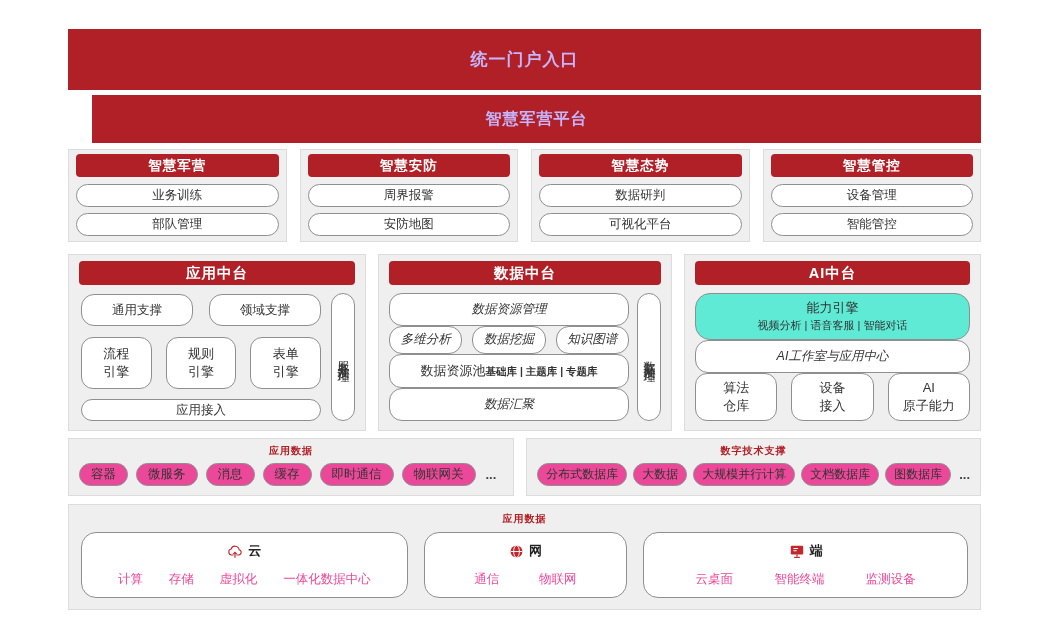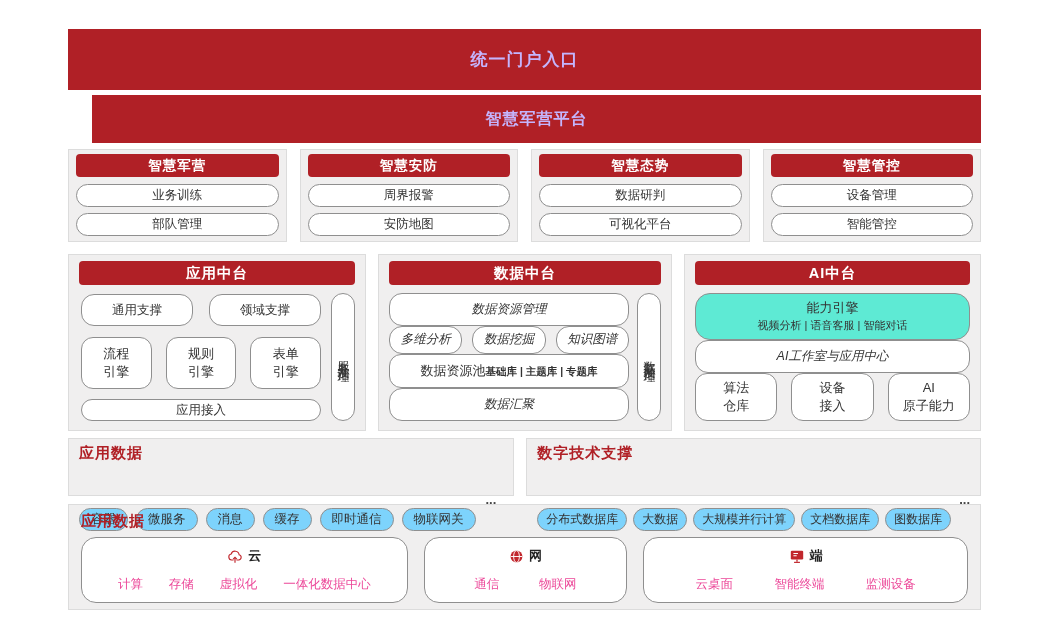--- a/index.html
+++ b/index.html
@@ -58,24 +58,24 @@
 
   .engine-box{background:#5eead4;border:1px solid var(--pill-border);border-radius:15px;height:56px;
               display:flex;flex-direction:column;align-items:center;justify-content:center;}
   .engine-title{font-size:13px;}
   .engine-sub{font-size:11px;margin-top:1px;}
   .ai-cells{display:flex;gap:14px;}
   .ai-cells .cellbox{flex:1;height:48px;}
 
   .row-support{display:grid;grid-template-columns:452fr 449fr;gap:12px;margin-bottom:8px;}
   .support-panel{height:58px;padding:3px 10px;}
-  .ptitle{color:var(--red);font-weight:bold;font-size:15px;margin:2px 0 5px;letter-spacing:1px;}
+  .ptitle{color:var(--red);font-weight:bold;font-size:10px;text-align:center;margin:2px 0 5px;letter-spacing:1px;}
   .chip-row{display:flex;gap:8px;align-items:center;}
-  .chip{background:#7dd3fc;border:1px solid var(--pill-border);border-radius:12px;height:23px;padding:0 11px;
-        display:flex;align-items:center;font-size:12.5px;white-space:nowrap;margin-top:40px;}
+  .chip{background:#ec4899;border:1px solid var(--pill-border);border-radius:12px;height:23px;padding:0 11px;
+        display:flex;align-items:center;font-size:12.5px;white-space:nowrap;}
   .tech .chip{padding:0 8px;font-size:12px;}
   .tech .chip-row{gap:6px;}
   .more{font-size:13px;font-weight:bold;color:#444;margin-left:2px;}
 
   .infra-panel{height:106px;padding:4px 12px 10px;}
   .infra-panel .ptitle{margin:3px 0 6px;}
   .infra-boxes{display:flex;gap:16px;height:66px;}
   .infra-box{background:#fff;border:1px solid var(--pill-border);border-radius:15px;
              display:flex;flex-direction:column;padding:9px 10px 8px;}
   .infra-box.cloud{flex:332;}

